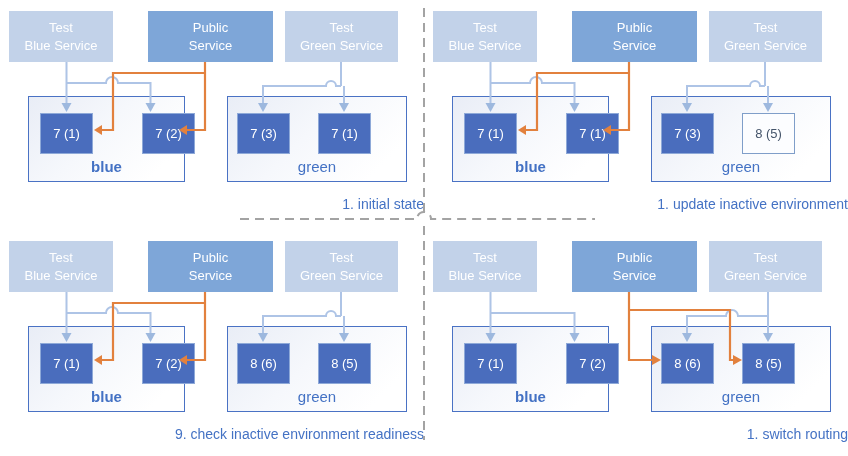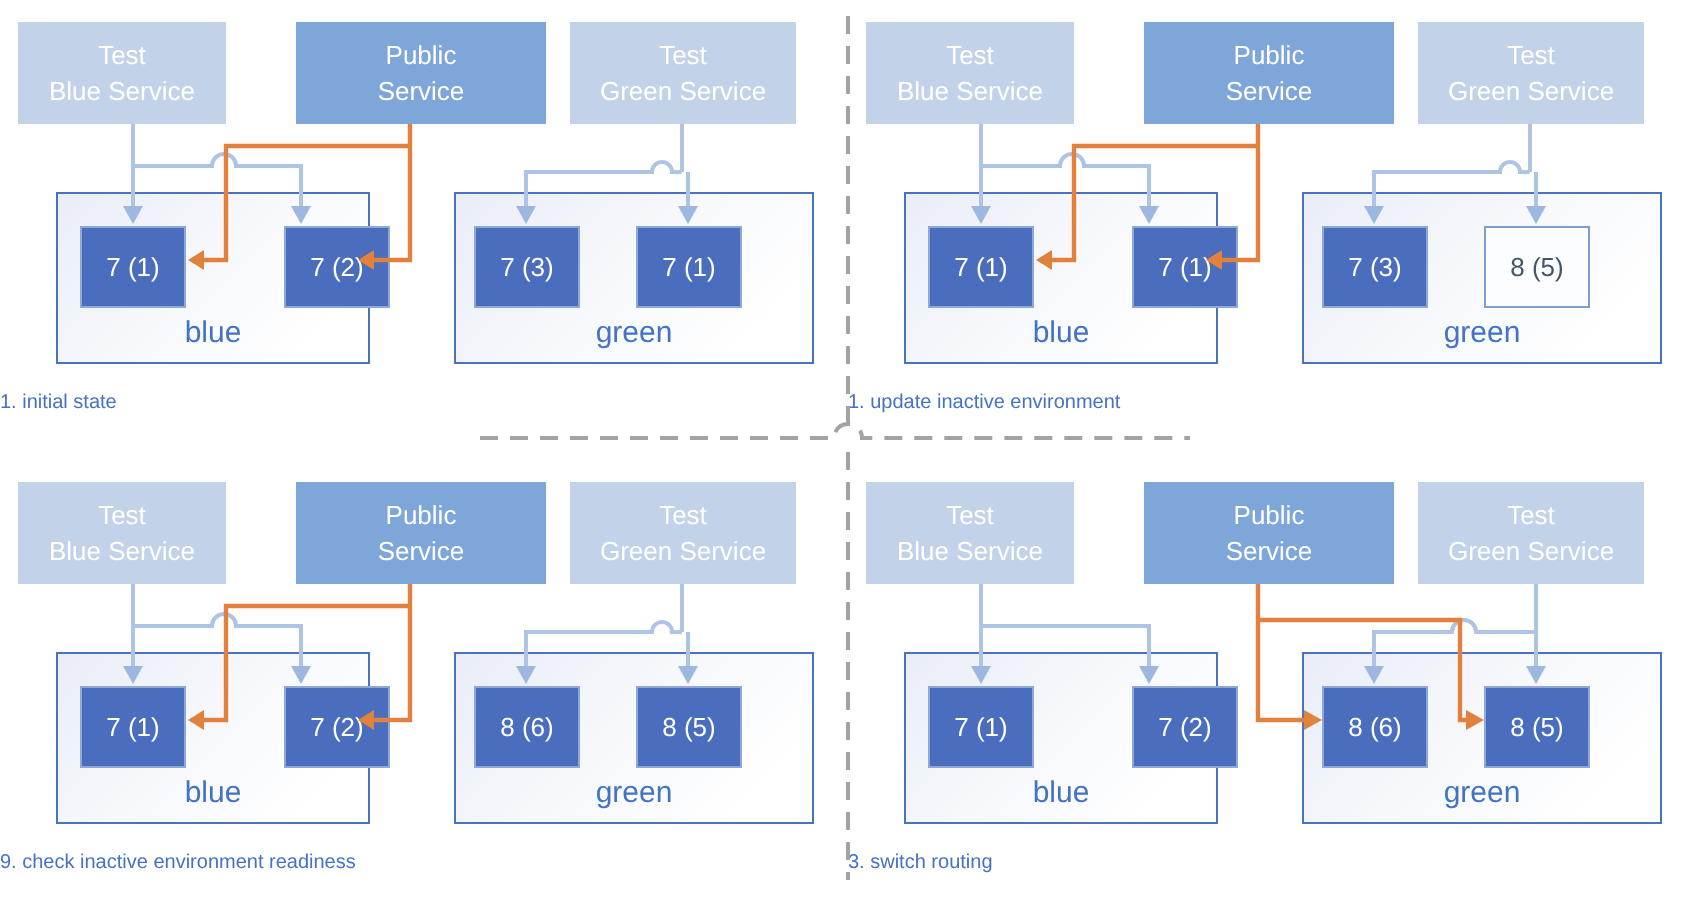--- a/index.html
+++ b/index.html
@@ -19,43 +19,43 @@
   .svc.public{background:var(--service-public-fill,#7ea6d8);}
   .svc-tb{left:9px;width:104px;}
   .svc-pub{left:148px;width:125px;}
   .svc-tg{left:285px;width:113px;}
 
   .env{
     position:absolute;top:96px;height:86px;box-sizing:border-box;
     border:1.4px solid var(--env-border,#4a72c4);
     background:linear-gradient(135deg,#e9edf6 0%,#f6f8fc 45%,#ffffff 85%);
   }
-  .blue-env{left:28px;width:157px;}
+  .blue-env{left:28px;width:157px;font-weight:bold;}
   .green-env{left:227px;width:180px;}
   .env-label{
     position:absolute;left:0;bottom:6px;width:100%;text-align:center;
     color:var(--env-label,#4472c4);font-size:15px;
   }
 
   .pod{
     position:absolute;top:113px;width:53px;height:41px;box-sizing:border-box;
     background:var(--pod-fill,#4a6dbd);border:1.5px solid var(--pod-border,#8ea9d8);
     color:var(--pod-text,#fff);display:flex;align-items:center;justify-content:center;
     font-size:13px;
   }
   .pod.inactive{
     background:var(--pod-inactive-fill,#fcfdff);
     color:var(--pod-inactive-text,#44546a);
     border-color:var(--pod-inactive-border,#7f9ec9);
   }
   .pb1{left:40px;} .pb2{left:142px;} .pg1{left:237px;} .pg2{left:318px;}
 
   .caption{
-    position:absolute;top:196px;left:0;width:424px;text-align:left;
-    color:var(--caption,#4472c4);font-size:10px;
+    position:absolute;top:196px;left:0;width:424px;text-align:right;
+    color:var(--caption,#4472c4);font-size:14px;
   }
 
   svg.wires{position:absolute;left:0;top:0;pointer-events:none;}
   .lt{fill:none;stroke:var(--connector-light,#aec4e6);stroke-width:2;}
   .lt-head{fill:var(--connector-light-head,#9db8de);stroke:none;}
   .or{fill:none;stroke:var(--connector-orange,#e2813e);stroke-width:2.2;}
   .or-head{fill:var(--connector-orange,#e2813e);stroke:none;}
   .dash{fill:none;stroke:var(--divider,#a3a3a3);stroke-width:2;stroke-dasharray:9 6;}
 </style>
 </head>
@@ -217,21 +217,21 @@
       <polygon class="lt-head" points="61.5,103 71.5,103 66.5,112"></polygon>
       <polygon class="lt-head" points="145.5,103 155.5,103 150.5,112"></polygon>
       <path class="lt" d="M344,62 V104 M344,86 H314 A6,6 0 0 0 302,86 H263 V104"></path>
       <polygon class="lt-head" points="258,103 268,103 263,112"></polygon>
       <polygon class="lt-head" points="339,103 349,103 344,112"></polygon>
       <path class="or" d="M205,62 V130 H228 M205,80 H306 V130 H309"></path>
       <polygon class="or-head" points="237,130 228,125 228,135"></polygon>
       <polygon class="or-head" points="318,130 309,125 309,135"></polygon>
     </svg>
 
-    <div class="caption">3. switch routing</div>
+    <div class="caption">1. switch routing</div>
   </div>
 
   <svg class="wires" width="848" height="456" viewBox="0 0 848 456">
     <path class="dash" d="M424,8 V212 M424,226 V440"></path>
     <path class="dash" d="M240,219 H417 A7,7 0 0 1 431,219 H595"></path>
   </svg>
 
 </div>
 
 </body></html>

